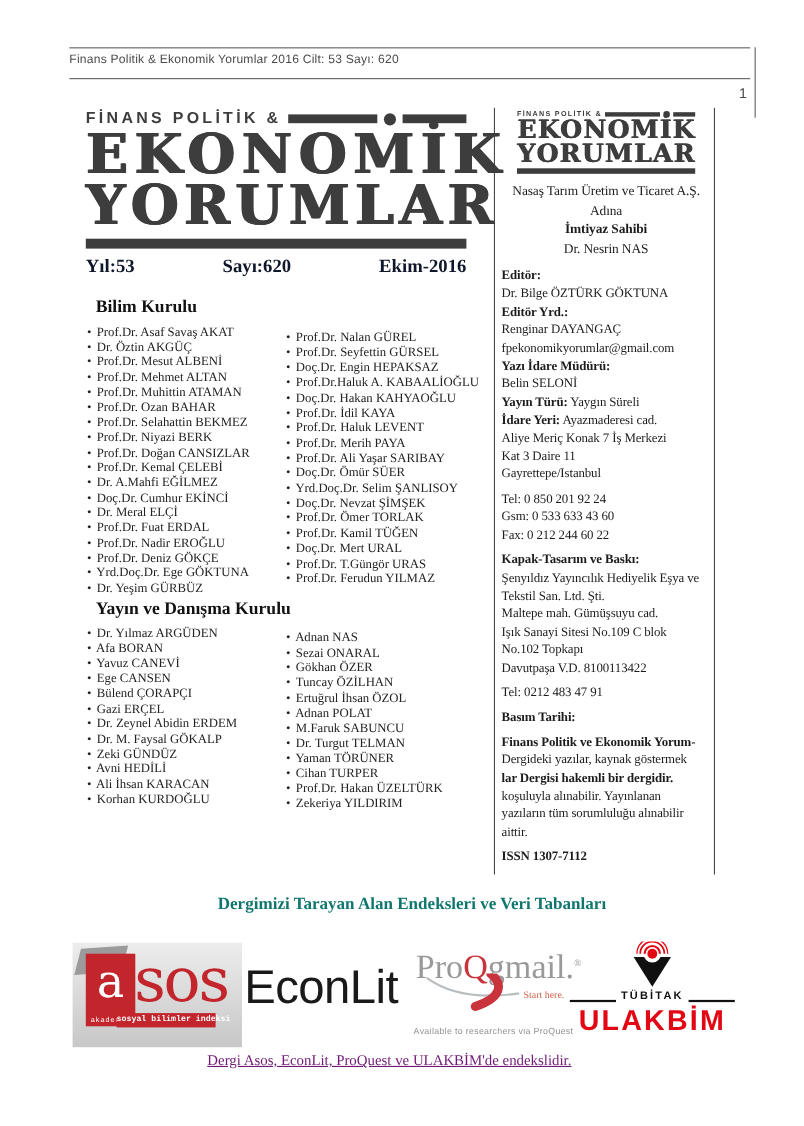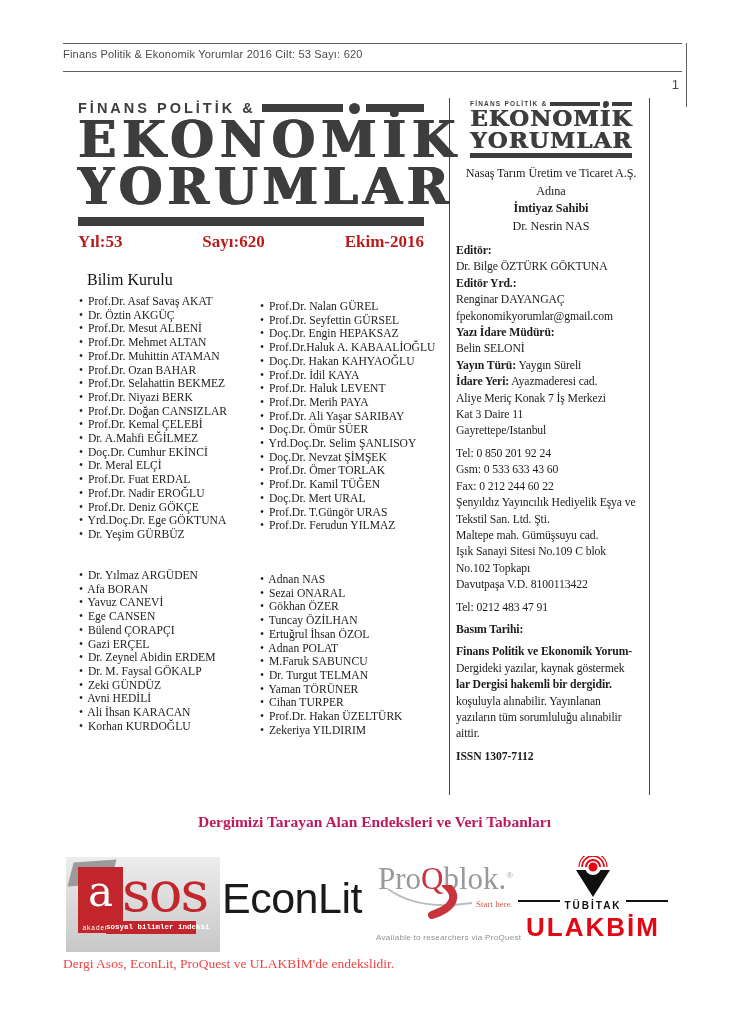--- a/index.html
+++ b/index.html
@@ -27,24 +27,24 @@
   .mh-bar{height:8px;background:#3d3d3d;}
   .mh-bar.grow{flex:1;}
   .mh-bar.short{width:58px;}
   .mh-dot{width:11px;height:11px;border-radius:50%;background:#3d3d3d;flex:0 0 auto;}
   .mh-big{font-family:"DejaVu Serif",serif;font-weight:bold;font-size:50px;line-height:47px;
           letter-spacing:6px;white-space:nowrap;
           text-shadow:1px 0 0 currentColor,-.6px 0 0 currentColor;}
   .mh-big.yorumlar{letter-spacing:5px;}
   .mh-underbar{height:9px;background:#3d3d3d;margin-top:7px;}
   .mh-info{display:flex;justify-content:space-between;font-weight:bold;font-size:17px;
-           margin-top:6px;color:#b91c1c;}
-
-  
-  .section-heading{position:absolute;font-size:16px;font-weight:normal;color:#111;}
+           margin-top:6px;color:#0f172a;}
+
+  
+  .section-heading{position:absolute;font-size:16px;font-weight:bold;color:#111;}
   .heading-bilim{left:87px;top:271px;}
   .heading-yayin{left:87px;top:545px;}
   .namelist{position:absolute;font-size:11.6px;line-height:13.7px;color:#222;}
   .nl-bilim1{left:79px;top:295px;width:180px;font-family:Liberation Serif, serif;}
   .nl-bilim2{left:260px;top:300px;width:192px;}
   .nl-yayin1{left:79px;top:569px;width:180px;}
   .nl-yayin2{left:260px;top:573px;width:192px;}
   .name-item{white-space:nowrap;}
   .blt{margin-right:2px;}
 
@@ -65,23 +65,23 @@
   .sb-underbar{height:5px;background:#3d3d3d;margin-top:2px;}
   .sb-center{text-align:center;margin-top:7px;line-height:17.5px;font-size:12.2px;}
   .sb-center .b{font-weight:bold;}
   .sb-info{margin-top:8px;line-height:16.4px;}
   .info-line{white-space:nowrap;}
   .info-line.gap{margin-top:6px;}
   .info-line b{font-weight:bold;}
 
   
   .idx-heading{position:absolute;left:0;right:0;top:813px;text-align:center;
-               font-weight:bold;font-size:15.5px;color:#be185d;margin-left:18px;}
-  .footer-note{position:absolute;left:63px;width:582px;top:956px;
-               font-size:13.5px;color:#ef4444;}
+               font-weight:bold;font-size:15.5px;color:#0f766e;margin-left:18px;}
+  .footer-note{position:absolute;left:63px;width:582px;top:956px;text-align:center;
+               font-size:13.5px;color:#701a75;text-decoration:underline;}
 
   .logo-asos{position:absolute;left:66px;top:857px;width:154px;height:95px;
              background:linear-gradient(180deg,#ededed,#c7c7c7);}
   .asos-fold{position:absolute;left:5px;top:4px;width:42px;height:24px;background:#9b9b9b;
              transform:skewX(-18deg) rotate(-4deg);}
   .asos-square{position:absolute;left:12px;top:10px;width:45px;height:66px;background:#c2252b;}
   .asos-a{color:#fff;font-family:"DejaVu Serif",serif;font-size:42px;line-height:50px;
           text-align:center;}
   .asos-akademia{position:absolute;bottom:2px;left:0;right:0;text-align:center;color:#fff;
                  font-family:"Liberation Sans",sans-serif;font-size:6.5px;letter-spacing:1px;}
@@ -100,21 +100,21 @@
   .pq-red{color:#c9343c;}
   .pq-reg{font-size:9px;vertical-align:super;color:#97999b;}
   .pq-swoosh{position:absolute;left:6px;top:25px;}
   .pq-start{position:absolute;left:98px;top:39px;font-family:Liberation Serif, serif;
             font-size:9px;color:#cf5f4a;}
   .pq-avail{position:absolute;left:-2px;top:73px;font-family:"Liberation Sans",sans-serif;
             font-size:8px;color:#8d9194;letter-spacing:.3px;white-space:nowrap;}
 
   .logo-ulakbim{position:absolute;left:518px;top:856px;width:150px;text-align:center;}
   .ulk-glyph{display:block;margin:0 auto;}
-  .ulk-tubitak{display:flex;align-items:flex-start;gap:4px;margin-top:2px;
+  .ulk-tubitak{display:flex;align-items:flex-end;gap:4px;margin-top:2px;
                font-family:"Liberation Sans",sans-serif;font-weight:bold;font-size:10px;
                letter-spacing:2px;color:#111;}
   .ulk-tubitak .tline{flex:1;height:2px;background:#111;}
   .ulk-name{font-family:"Liberation Sans",sans-serif;font-weight:bold;font-size:26px;
             letter-spacing:2px;color:#e30613;margin-top:1px;}
 </style>
 </head>
 <body>
 
 <div class="page">
@@ -178,20 +178,21 @@
       <div class="name-item"><span class="blt">•</span> Doç.Dr. Ömür SÜER</div>
       <div class="name-item"><span class="blt">•</span> Yrd.Doç.Dr. Selim ŞANLISOY</div>
       <div class="name-item"><span class="blt">•</span> Doç.Dr. Nevzat ŞİMŞEK</div>
       <div class="name-item"><span class="blt">•</span> Prof.Dr. Ömer TORLAK</div>
       <div class="name-item"><span class="blt">•</span> Prof.Dr. Kamil TÜĞEN</div>
       <div class="name-item"><span class="blt">•</span> Doç.Dr. Mert URAL</div>
       <div class="name-item"><span class="blt">•</span> Prof.Dr. T.Güngör URAS</div>
       <div class="name-item"><span class="blt">•</span> Prof.Dr. Ferudun YILMAZ</div>
     </div>
 
+  <div class="section-heading heading-yayin">Yayın ve Danışma Kurulu</div>
   <div class="namelist nl-yayin1">
       <div class="name-item"><span class="blt">•</span> Dr. Yılmaz ARGÜDEN</div>
       <div class="name-item"><span class="blt">•</span> Afa BORAN</div>
       <div class="name-item"><span class="blt">•</span> Yavuz CANEVİ</div>
       <div class="name-item"><span class="blt">•</span> Ege CANSEN</div>
       <div class="name-item"><span class="blt">•</span> Bülend ÇORAPÇI</div>
       <div class="name-item"><span class="blt">•</span> Gazi ERÇEL</div>
       <div class="name-item"><span class="blt">•</span> Dr. Zeynel Abidin ERDEM</div>
       <div class="name-item"><span class="blt">•</span> Dr. M. Faysal GÖKALP</div>
       <div class="name-item"><span class="blt">•</span> Zeki GÜNDÜZ</div>
@@ -241,20 +242,21 @@
         <div class="info-line"><b>Yazı İdare Müdürü:</b></div>
         <div class="info-line">Belin SELONİ</div>
         <div class="info-line"><b>Yayın Türü:</b> Yaygın Süreli</div>
         <div class="info-line"><b>İdare Yeri:</b> Ayazmaderesi cad.</div>
         <div class="info-line">Aliye Meriç Konak 7 İş Merkezi</div>
         <div class="info-line">Kat 3 Daire 11</div>
         <div class="info-line">Gayrettepe/Istanbul</div>
         <div class="info-line gap">Tel: 0 850 201 92 24</div>
         <div class="info-line">Gsm: 0 533 633 43 60</div>
         <div class="info-line">Fax: 0 212 244 60 22</div>
+        <div class="info-line gap"><b>Kapak-Tasarım ve Baskı:</b></div>
         <div class="info-line">Şenyıldız Yayıncılık Hediyelik Eşya ve</div>
         <div class="info-line">Tekstil San. Ltd. Şti.</div>
         <div class="info-line">Maltepe mah. Gümüşsuyu cad.</div>
         <div class="info-line">Işık Sanayi Sitesi No.109 C blok</div>
         <div class="info-line">No.102 Topkapı</div>
         <div class="info-line">Davutpaşa V.D. 8100113422</div>
         <div class="info-line gap">Tel: 0212 483 47 91</div>
         <div class="info-line gap"><b>Basım Tarihi:</b></div>
         <div class="info-line gap"><b>Finans Politik ve Ekonomik Yorum-</b></div>
         <div class="info-line">Dergideki yazılar, kaynak göstermek</div>
@@ -275,21 +277,21 @@
       <div class="asos-akademia">akademia</div>
     </div>
     <div class="asos-sos">sos</div>
     <div class="asos-strip">sosyal bilimler indeksi</div>
   </div>
 
   <div class="logo-econlit">EconLit</div>
 
   <div class="logo-proquest">
     <div class="pq-word">
-      <span class="pq-gray">Pro</span><span class="pq-red">Q</span><span class="pq-gray">blok.</span><span class="pq-reg">®</span>
+      <span class="pq-gray">Pro</span><span class="pq-red">Q</span><span class="pq-gray">gmail.</span><span class="pq-reg">®</span>
     </div>
     <svg class="pq-swoosh" width="130" height="34" viewBox="0 0 130 34">
       <path d="M4,4 Q34,26 88,18" stroke="#b9bdbf" stroke-width="2" fill="none"></path>
       <path d="M62,0 C74,10 72,22 48,30" stroke="#c9343c" stroke-width="8" fill="none" stroke-linecap="round"></path>
     </svg>
     <div class="pq-start">Start here.</div>
     <div class="pq-avail">Available to researchers via ProQuest</div>
   </div>
 
   <div class="logo-ulakbim">

